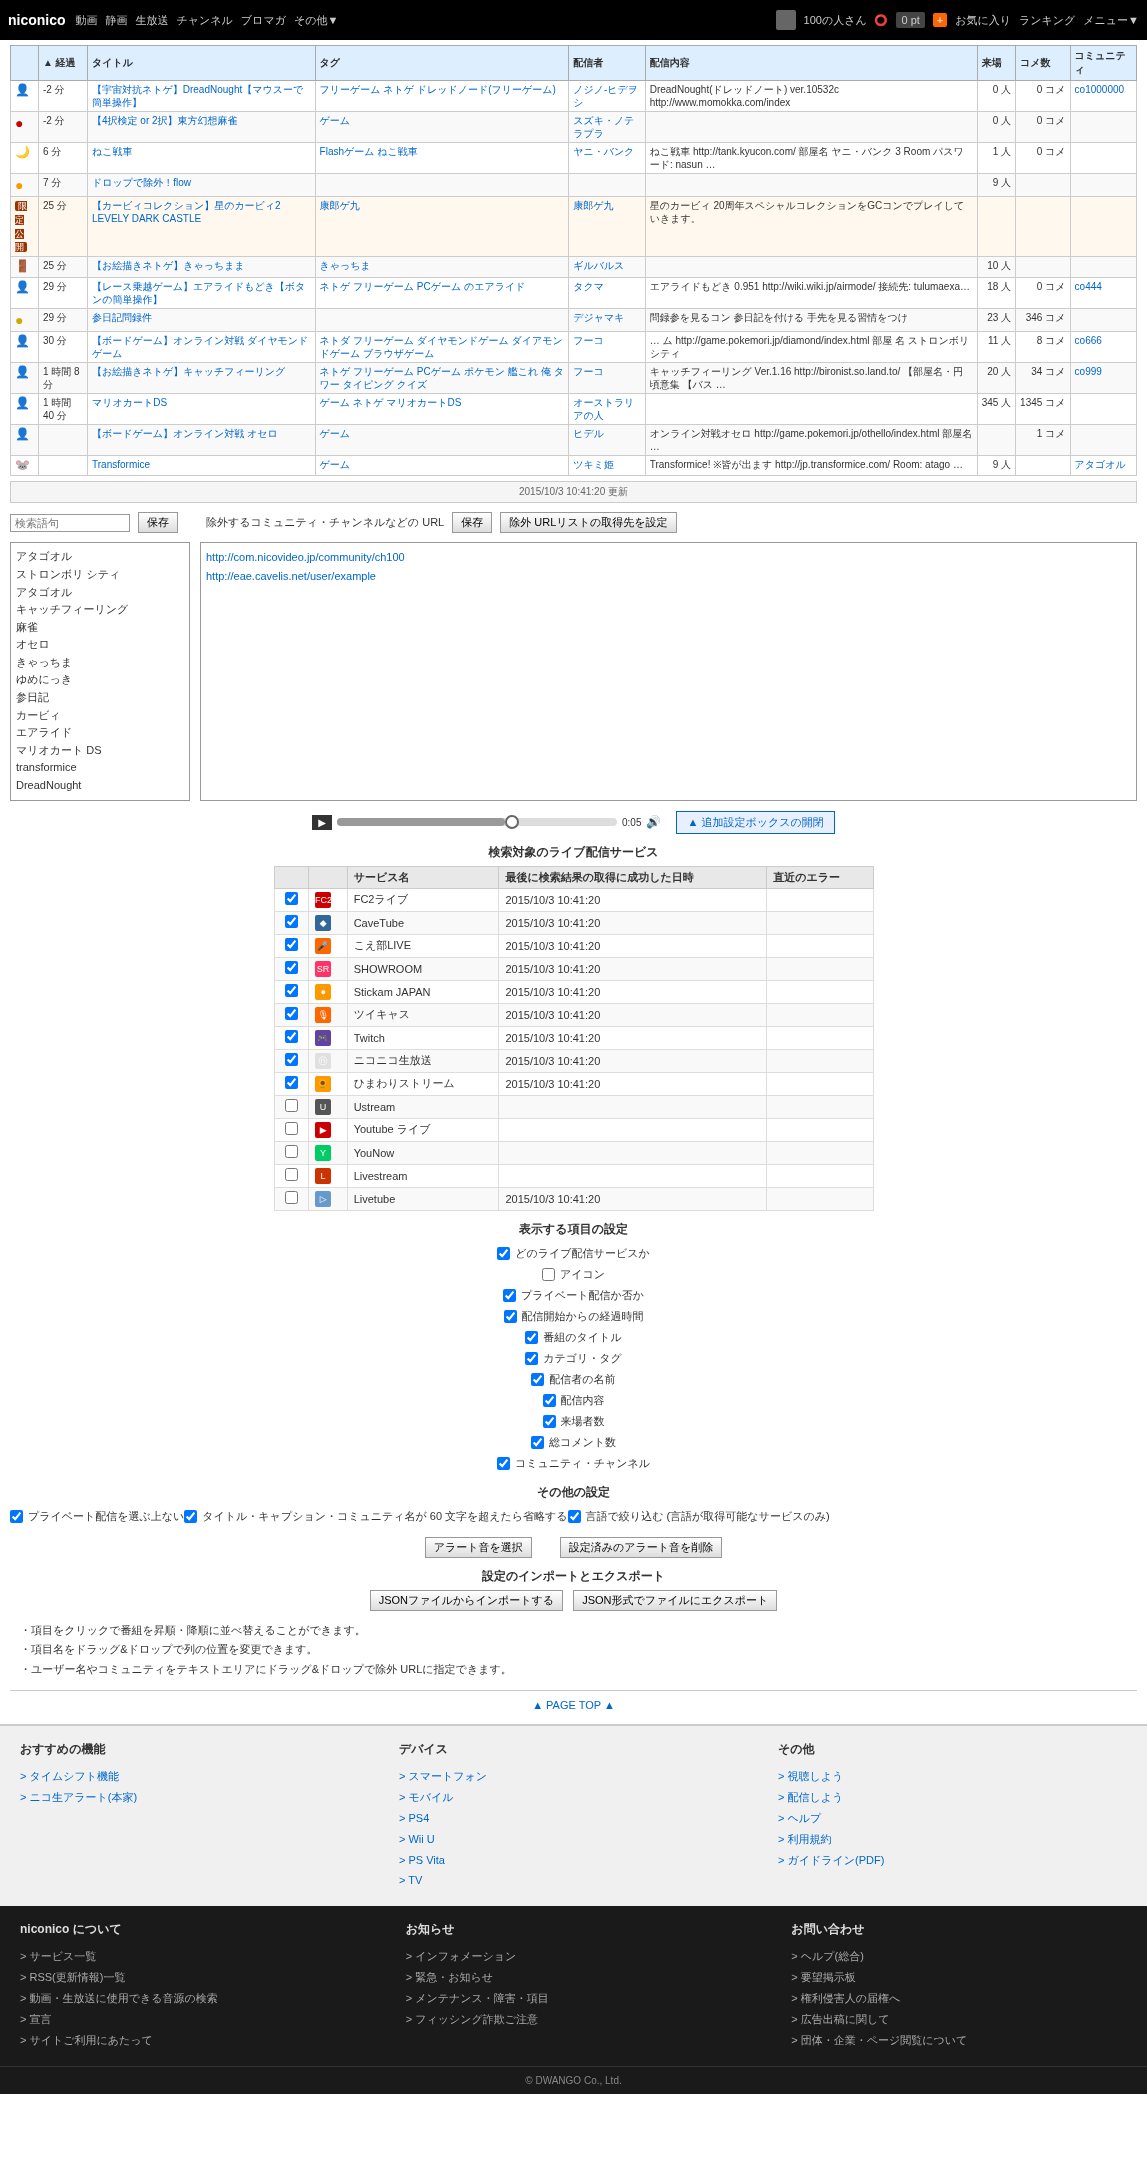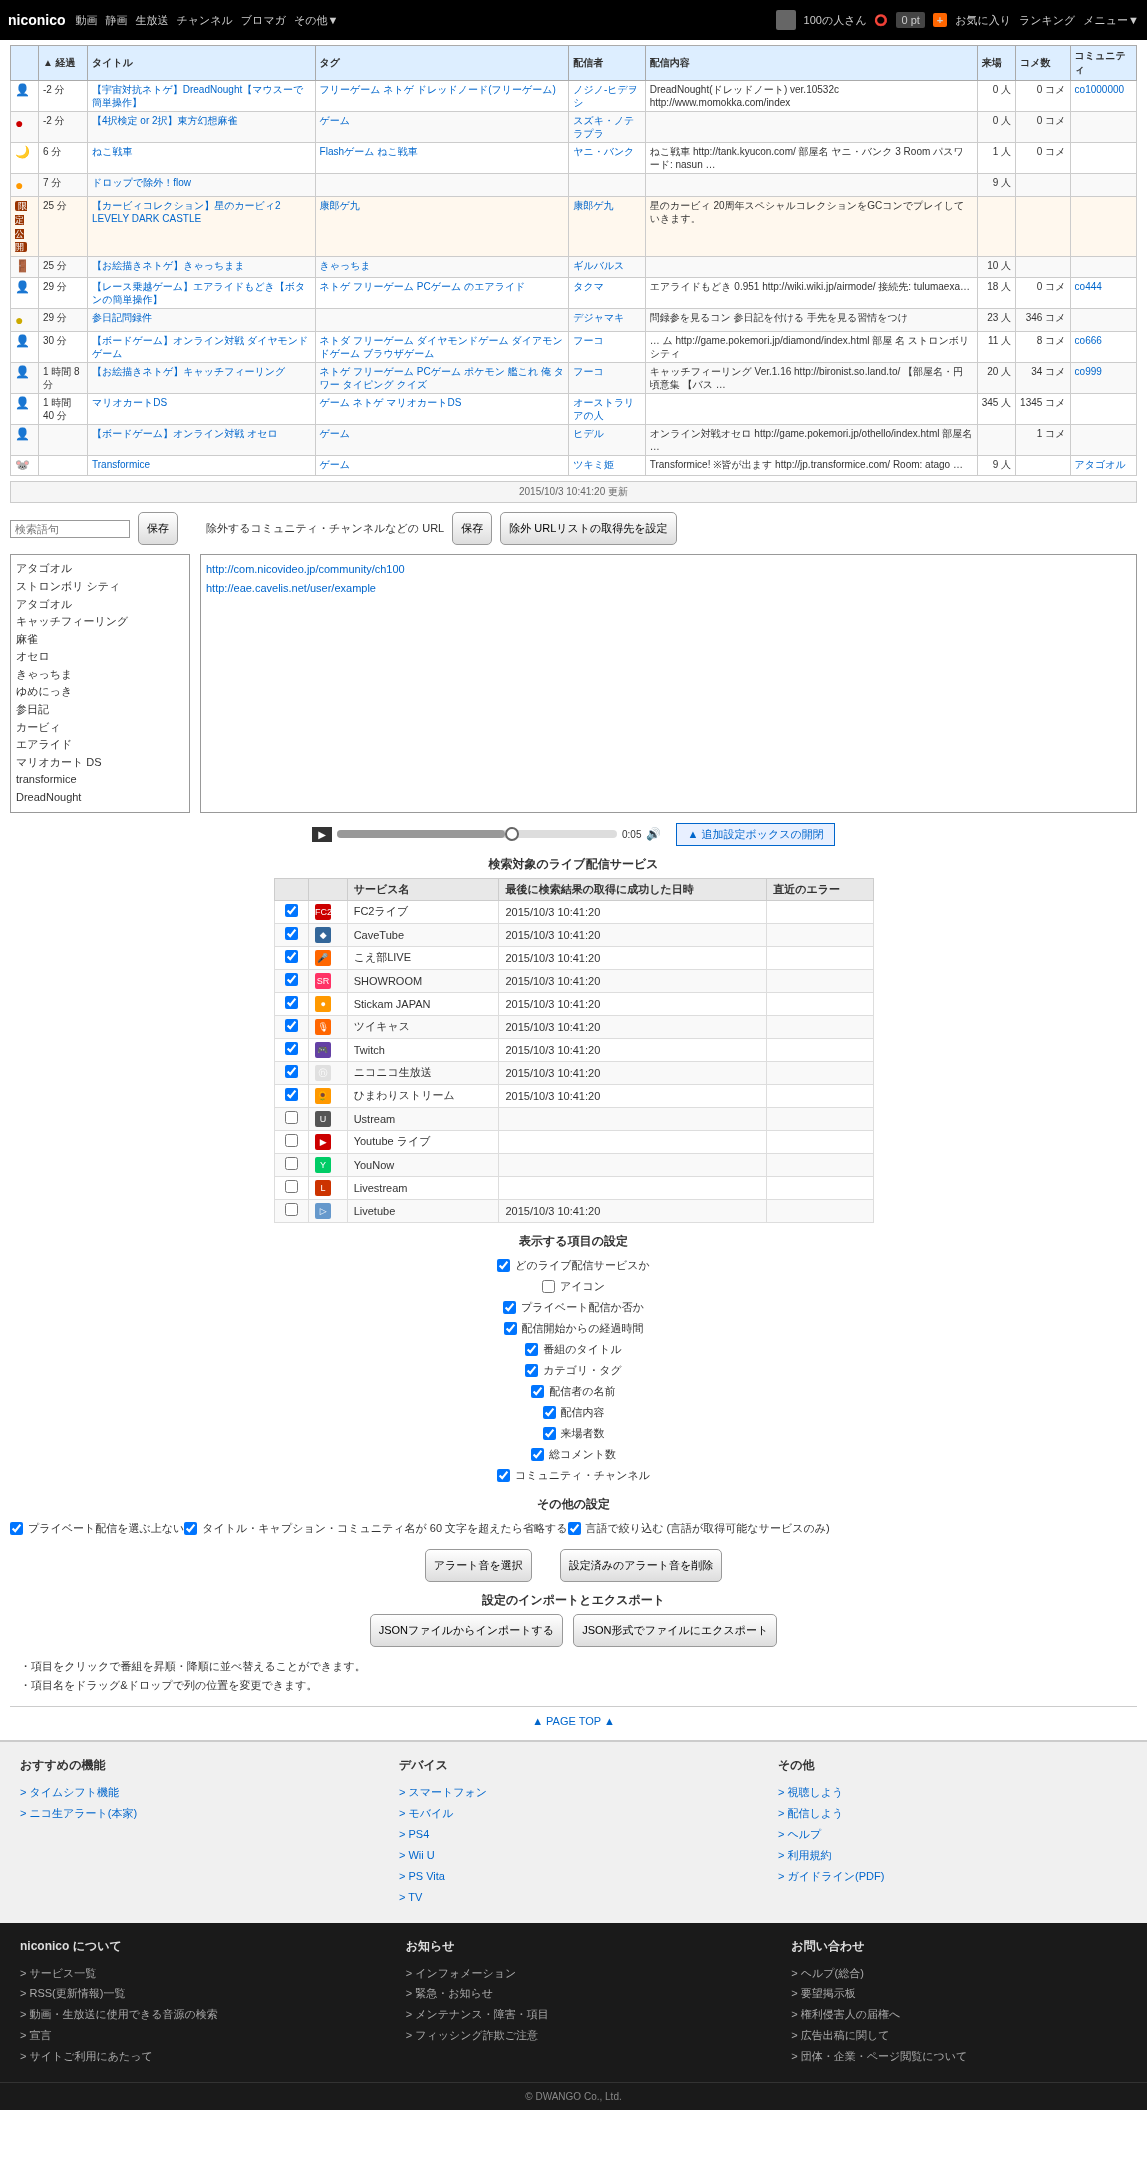--- a/index.html
+++ b/index.html
@@ -21,21 +21,21 @@
     
     
     .data-table { width: 100%; border-collapse: collapse; font-size: 10px; margin-bottom: 5px; }
     .data-table th { background: #ddeeff; border: 1px solid #aaa; padding: 3px 4px; font-weight: bold; text-align: left; }
     .data-table td { border: 1px solid #ccc; padding: 2px 4px; vertical-align: top; line-height: 1.3; }
     .data-table tr:nth-child(even) { background: #f9f9f9; }
     .link-blue { color: #0066cc; text-decoration: none; }
     .tag-link { color: #0066cc; }
     .update-info { text-align: center; color: #666; font-size: 10px; padding: 3px; border: 1px solid #ccc; background: #f5f5f5; margin-bottom: 5px; }
     .search-input { border: 1px solid #999; padding: 2px 4px; font-size: 11px; width: 120px; }
-    .btn { border: 1px solid #999; background: linear-gradient(to bottom, #fff, #ddd); padding: 8px 8px; font-size: 11px; cursor: pointer; border-radius: 5px; }
+    .btn { border: 1px solid #999; background: linear-gradient(to bottom, #fff, #ddd); padding: 2px 8px; font-size: 11px; cursor: pointer; border-radius: 0; }
     
     
     .keywords-url-section { display: flex; gap: 10px; margin-bottom: 10px; }
     .keywords-list { border: 1px solid #999; min-height: 180px; width: 180px; padding: 5px; font-size: 11px; line-height: 1.6; background: #fff; }
     .url-box { border: 1px solid #999; flex: 1; min-height: 180px; padding: 5px; font-size: 11px; background: #fff; color: #0066cc; line-height: 1.7; }
     
     
     .audio-player { display: flex; align-items: center; justify-content: center; gap: 5px; margin: 5px 0; }
     .audio-bar { width: 280px; height: 8px; background: #ddd; border-radius: 4px; position: relative; }
     .audio-progress { width: 60%; height: 100%; background: #999; border-radius: 4px; }
@@ -538,20 +538,21 @@
     <div class="import-export-btns">
       <button class="btn">JSONファイルからインポートする</button>
       <button class="btn">JSON形式でファイルにエクスポート</button>
     </div>
   </div>
 
   <div class="notes-section">
     <ul id="notes-list">
         <li>項目をクリックで番組を昇順・降順に並べ替えることができます。</li>
         <li>項目名をドラッグ&amp;ドロップで列の位置を変更できます。</li>
+        <li>ユーザー名やコミュニティをテキストエリアにドラッグ&amp;ドロップで除外 URLに指定できます。</li>
       </ul>
   </div>
 
   <div class="page-top">▲ PAGE TOP ▲</div>
 
 </div>
 
 <div class="footer-sections" id="footer-top-container">
     <div class="footer-col">
       <div class="footer-col-title">おすすめの機能</div>

